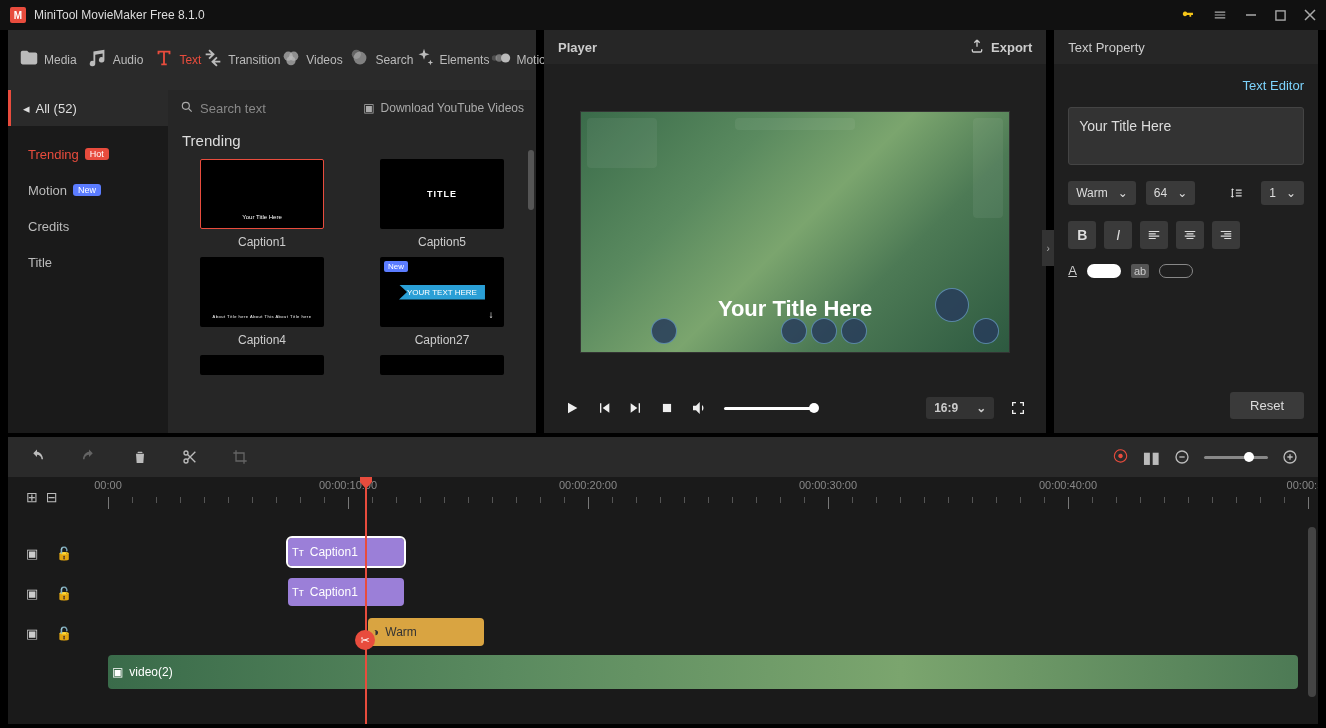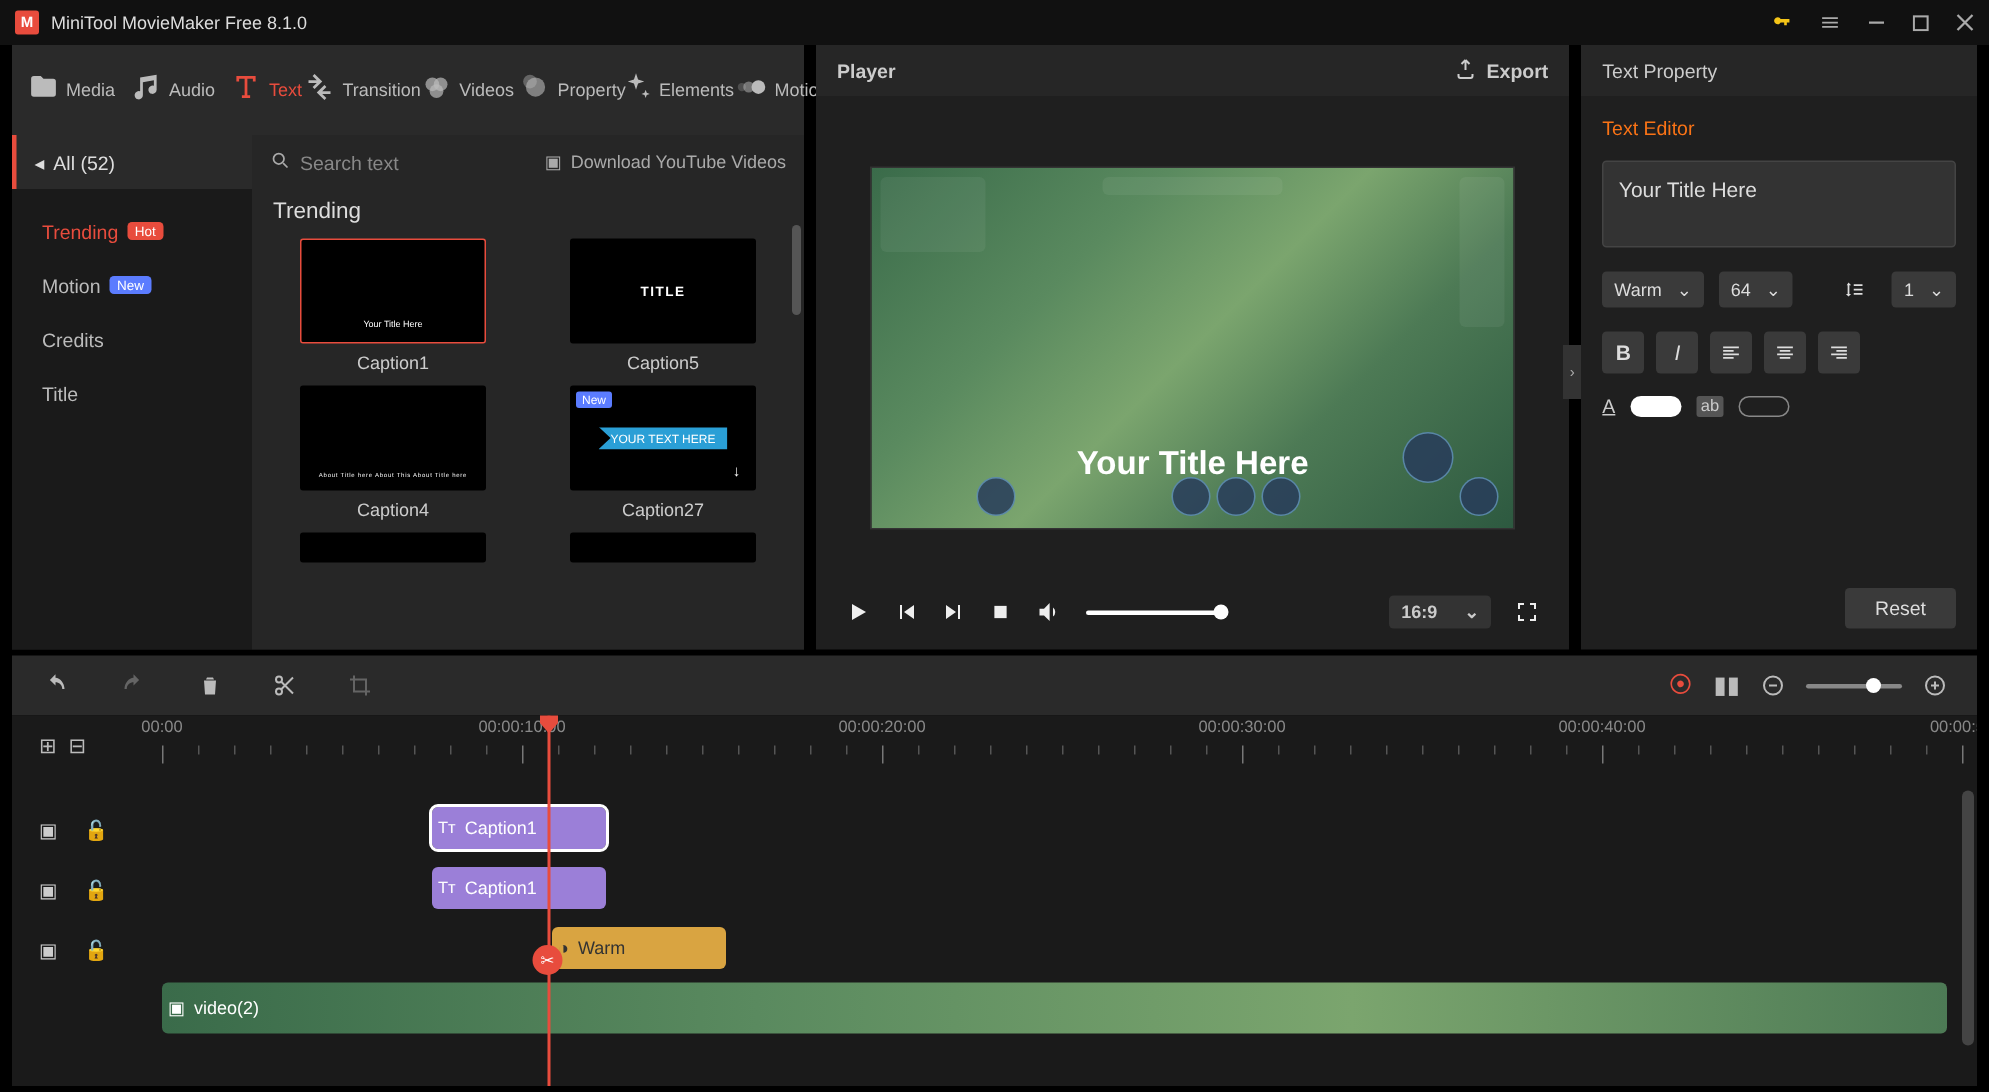--- a/index.html
+++ b/index.html
@@ -62,21 +62,21 @@
 .controls-row { display: flex; align-items: center; padding: 10px 20px 14px 20px; gap: 16px; }
 .ctrl-icon { color: #eee; cursor: pointer; display: flex; align-items: center; font-size: 16px; }
 .vol-track { width: 90px; height: 3px; background: #fff; position: relative; border-radius: 2px; }
 .vol-thumb { position: absolute; right: 0; top: 50%; width: 10px; height: 10px; background: #fff; border-radius: 50%; transform: translate(50%, -50%); }
 .aspect-select { margin-left: auto; background: #333; color: #ccc; padding: 4px 8px; border-radius: 3px; display: flex; align-items: center; gap: 18px; font-size: 12px; }
 
 .props-panel { width: 264px; background: #1f1f1f; display: flex; flex-direction: column; margin-right: 8px; position: relative; }
 .props-header { height: 34px; background: #262626; display: flex; align-items: center; padding: 0 14px; color: #ccc; }
 .expand-tab { position: absolute; left: -12px; top: 200px; width: 12px; height: 36px; background: #333; display: flex; align-items: center; justify-content: center; color: #aaa; cursor: pointer; font-size: 10px; }
 .props-body { padding: 14px; display: flex; flex-direction: column; gap: 14px; }
-.props-label { font-size: 13px; color: #f97316; }
+.props-label { font-size: 13px; color: #7dd3fc; text-align: right; }
 .text-editor { background: #333; border: 1px solid #444; padding: 10px; color: #ddd; min-height: 58px; border-radius: 3px; font-size: 14px; }
 .prop-row { display: flex; gap: 10px; align-items: center; }
 .dropdown { background: #3a3a3a; color: #ddd; padding: 5px 8px; border-radius: 3px; display: flex; align-items: center; gap: 10px; font-size: 12px; }
 .fmt-btn { width: 28px; height: 28px; background: #3a3a3a; display: flex; align-items: center; justify-content: center; color: #ddd; cursor: pointer; border-radius: 3px; font-size: 14px; }
 .swatch { width: 34px; height: 14px; background: #fff; border-radius: 7px; }
 .swatch.outline { background: transparent; border: 1px solid #888; }
 .reset-btn { background: #3a3a3a; color: #ddd; padding: 6px 20px; border-radius: 3px; cursor: pointer; font-size: 13px; align-self: flex-end; margin-top: auto; position: absolute; bottom: 14px; right: 14px; }
 
 .timeline-toolbar { height: 40px; background: #2a2a2a; display: flex; align-items: center; padding: 0 20px; gap: 34px; margin: 4px 8px 0 8px; }
 .tl-tool { color: #bbb; cursor: pointer; font-size: 16px; display: flex; }
@@ -176,21 +176,21 @@
               <circle cx="15" cy="10" r="5" opacity=".7"></circle>
               <circle cx="12" cy="15" r="5" opacity=".7"></circle>
             </svg></span>
           <span>Videos</span>
         </div>
       <div class="tab">
           <span class="tab-icon"><svg viewBox="0 0 24 24" fill="currentColor">
               <circle cx="12" cy="12" r="7" opacity=".6"></circle>
               <circle cx="8" cy="8" r="5" opacity=".4"></circle>
             </svg></span>
-          <span>Property</span>
+          <span>Search</span>
         </div>
       <div class="tab">
           <span class="tab-icon"><svg viewBox="0 0 24 24" fill="currentColor">
               <path d="M12 2l1.5 4.5L18 8l-4.5 1.5L12 14l-1.5-4.5L6 8l4.5-1.5zM19 14l.8 2.2 2.2.8-2.2.8L19 20l-.8-2.2L16 17l2.2-.8z"></path>
             </svg></span>
           <span>Elements</span>
         </div>
       <div class="tab">
           <span class="tab-icon"><svg viewBox="0 0 24 24" fill="currentColor">
               <circle cx="17" cy="12" r="5"></circle>

